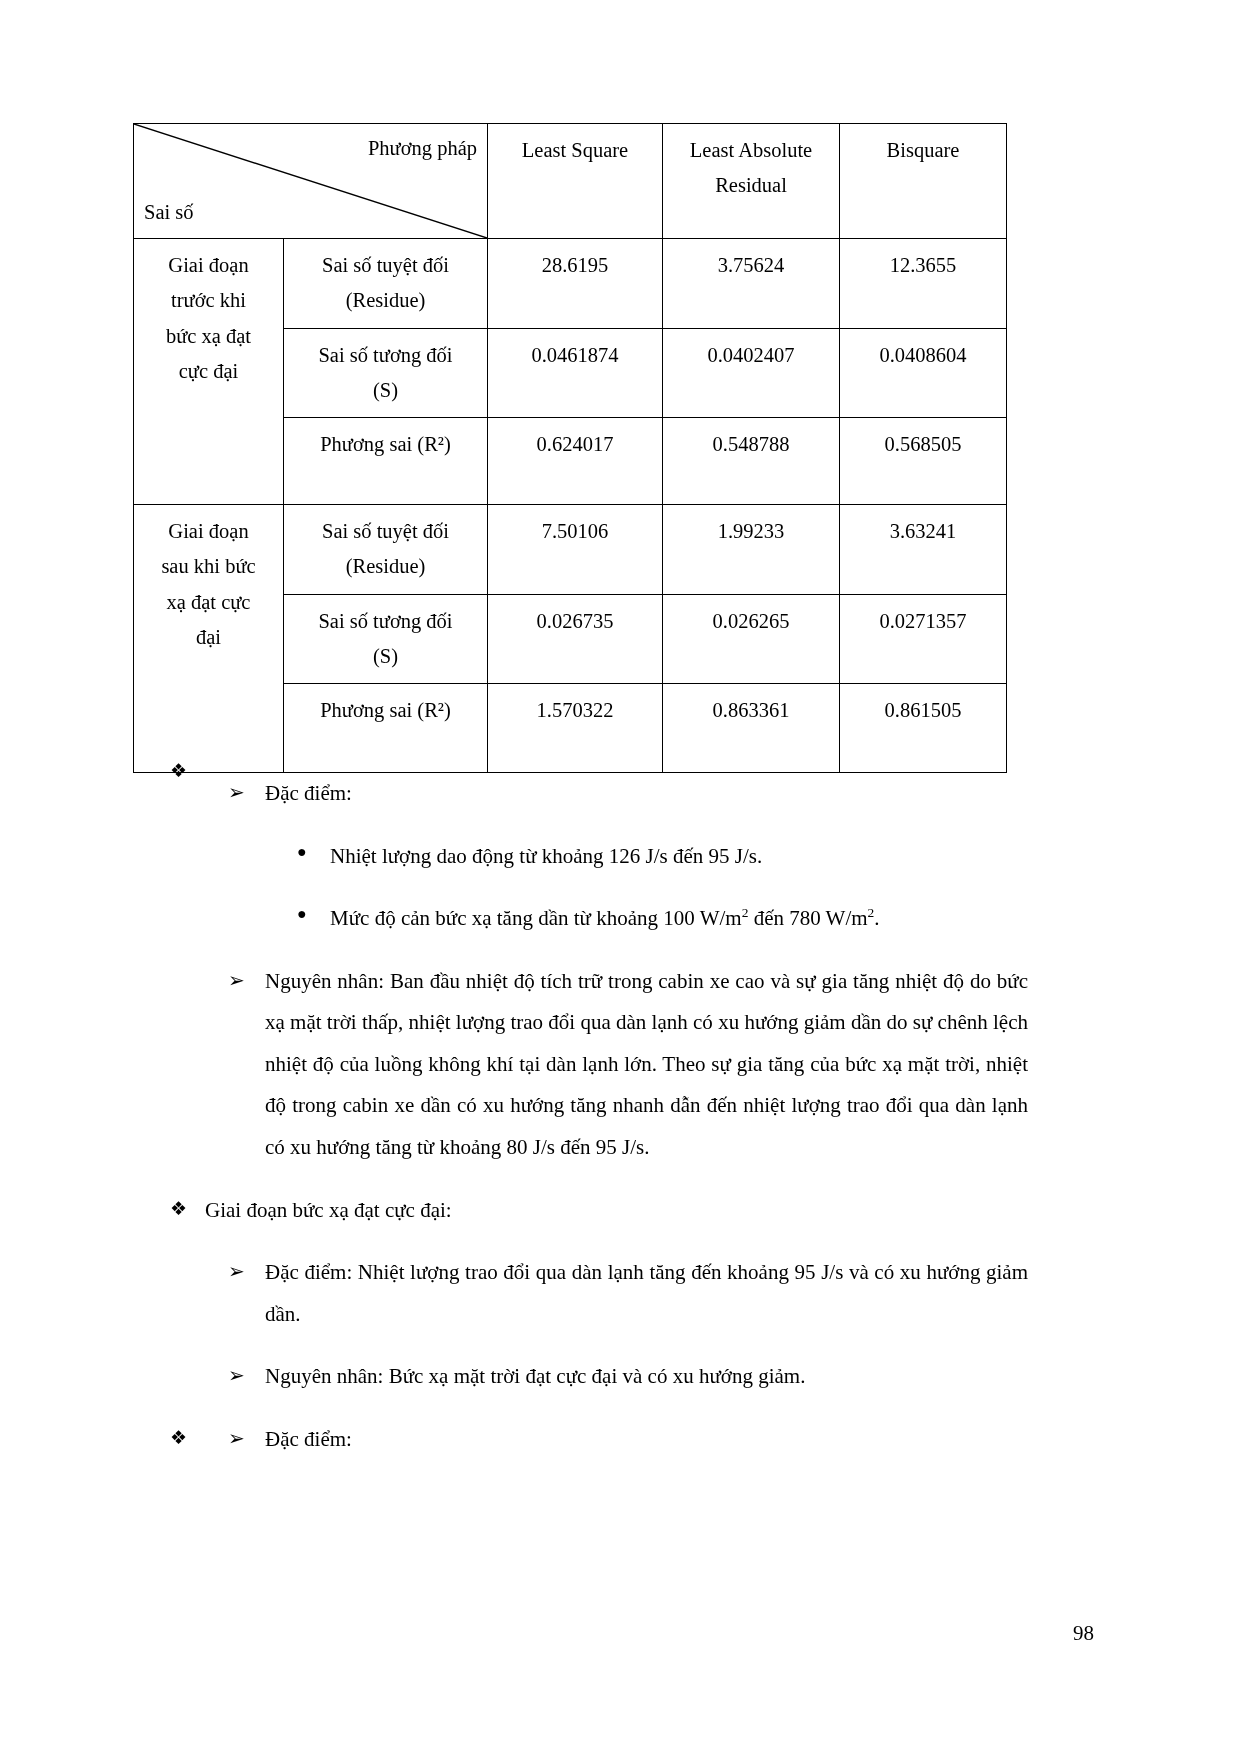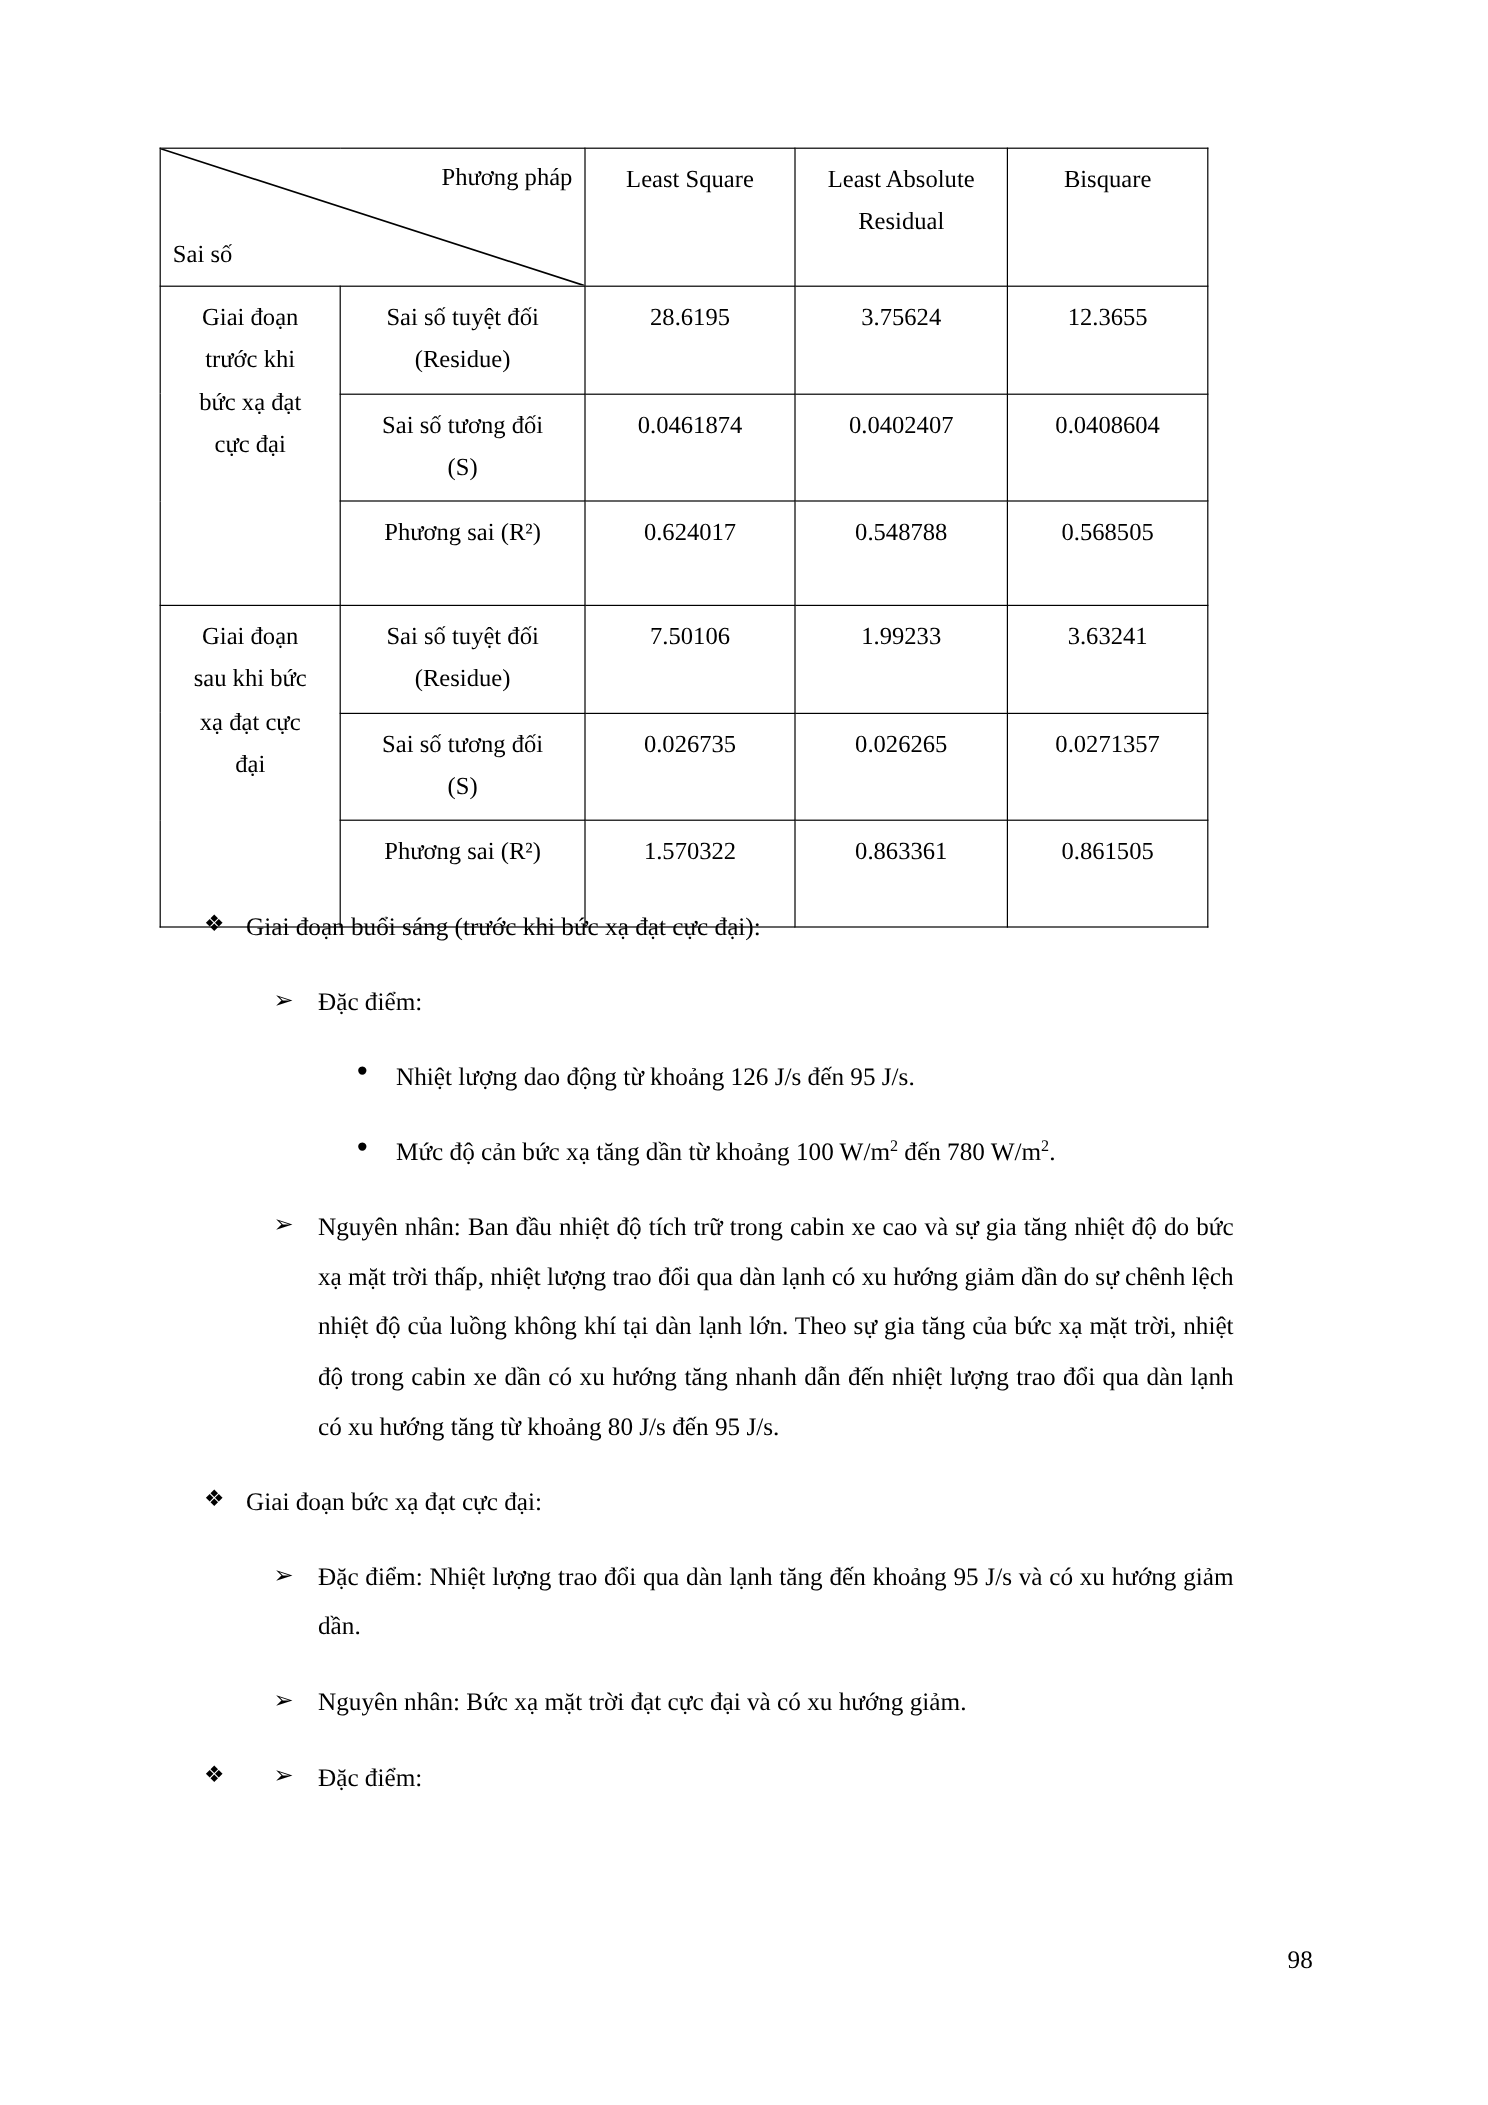--- a/index.html
+++ b/index.html
@@ -251,21 +251,20 @@
           <td class="value">0.861505</td>
         </tr>
       </tbody>
     </table>
   </div>
 
   <div class="content">
 
     <p class="lvl1">
       <span class="bullet">❖</span>
-      <span class="txt">Giai đoạn buổi sáng (trước khi bức xạ đạt cực đại):</span>
     </p>
 
     <p class="lvl2">
       <span class="bullet">➢</span>
       <span class="txt">Đặc điểm:</span>
     </p>
 
     <p class="lvl3">
       <span class="bullet">●</span>
       <span class="txt">Nhiệt lượng dao động từ khoảng 126 J/s đến 95 J/s.</span>

